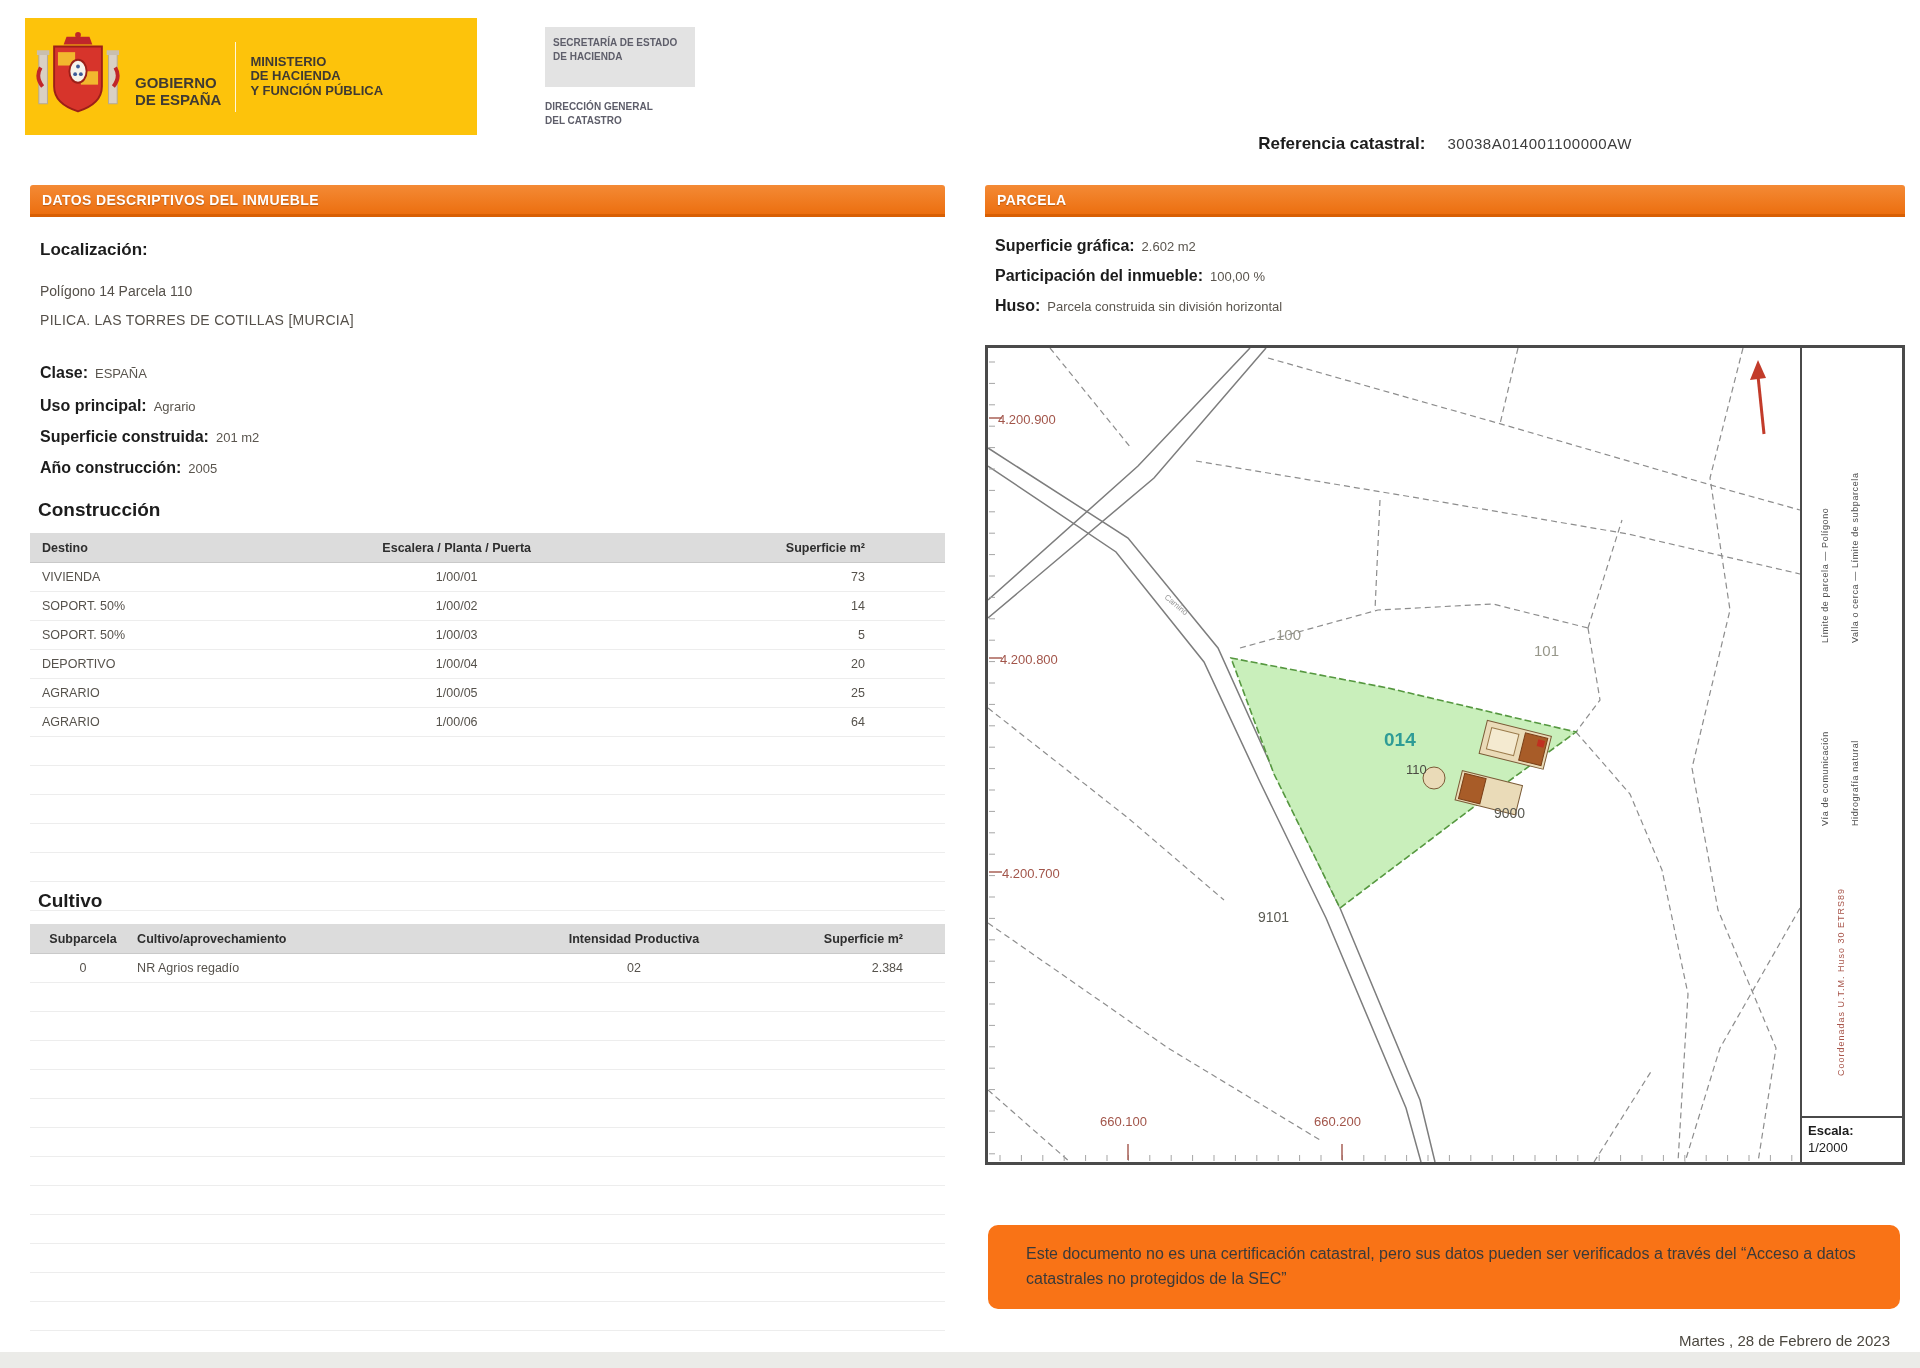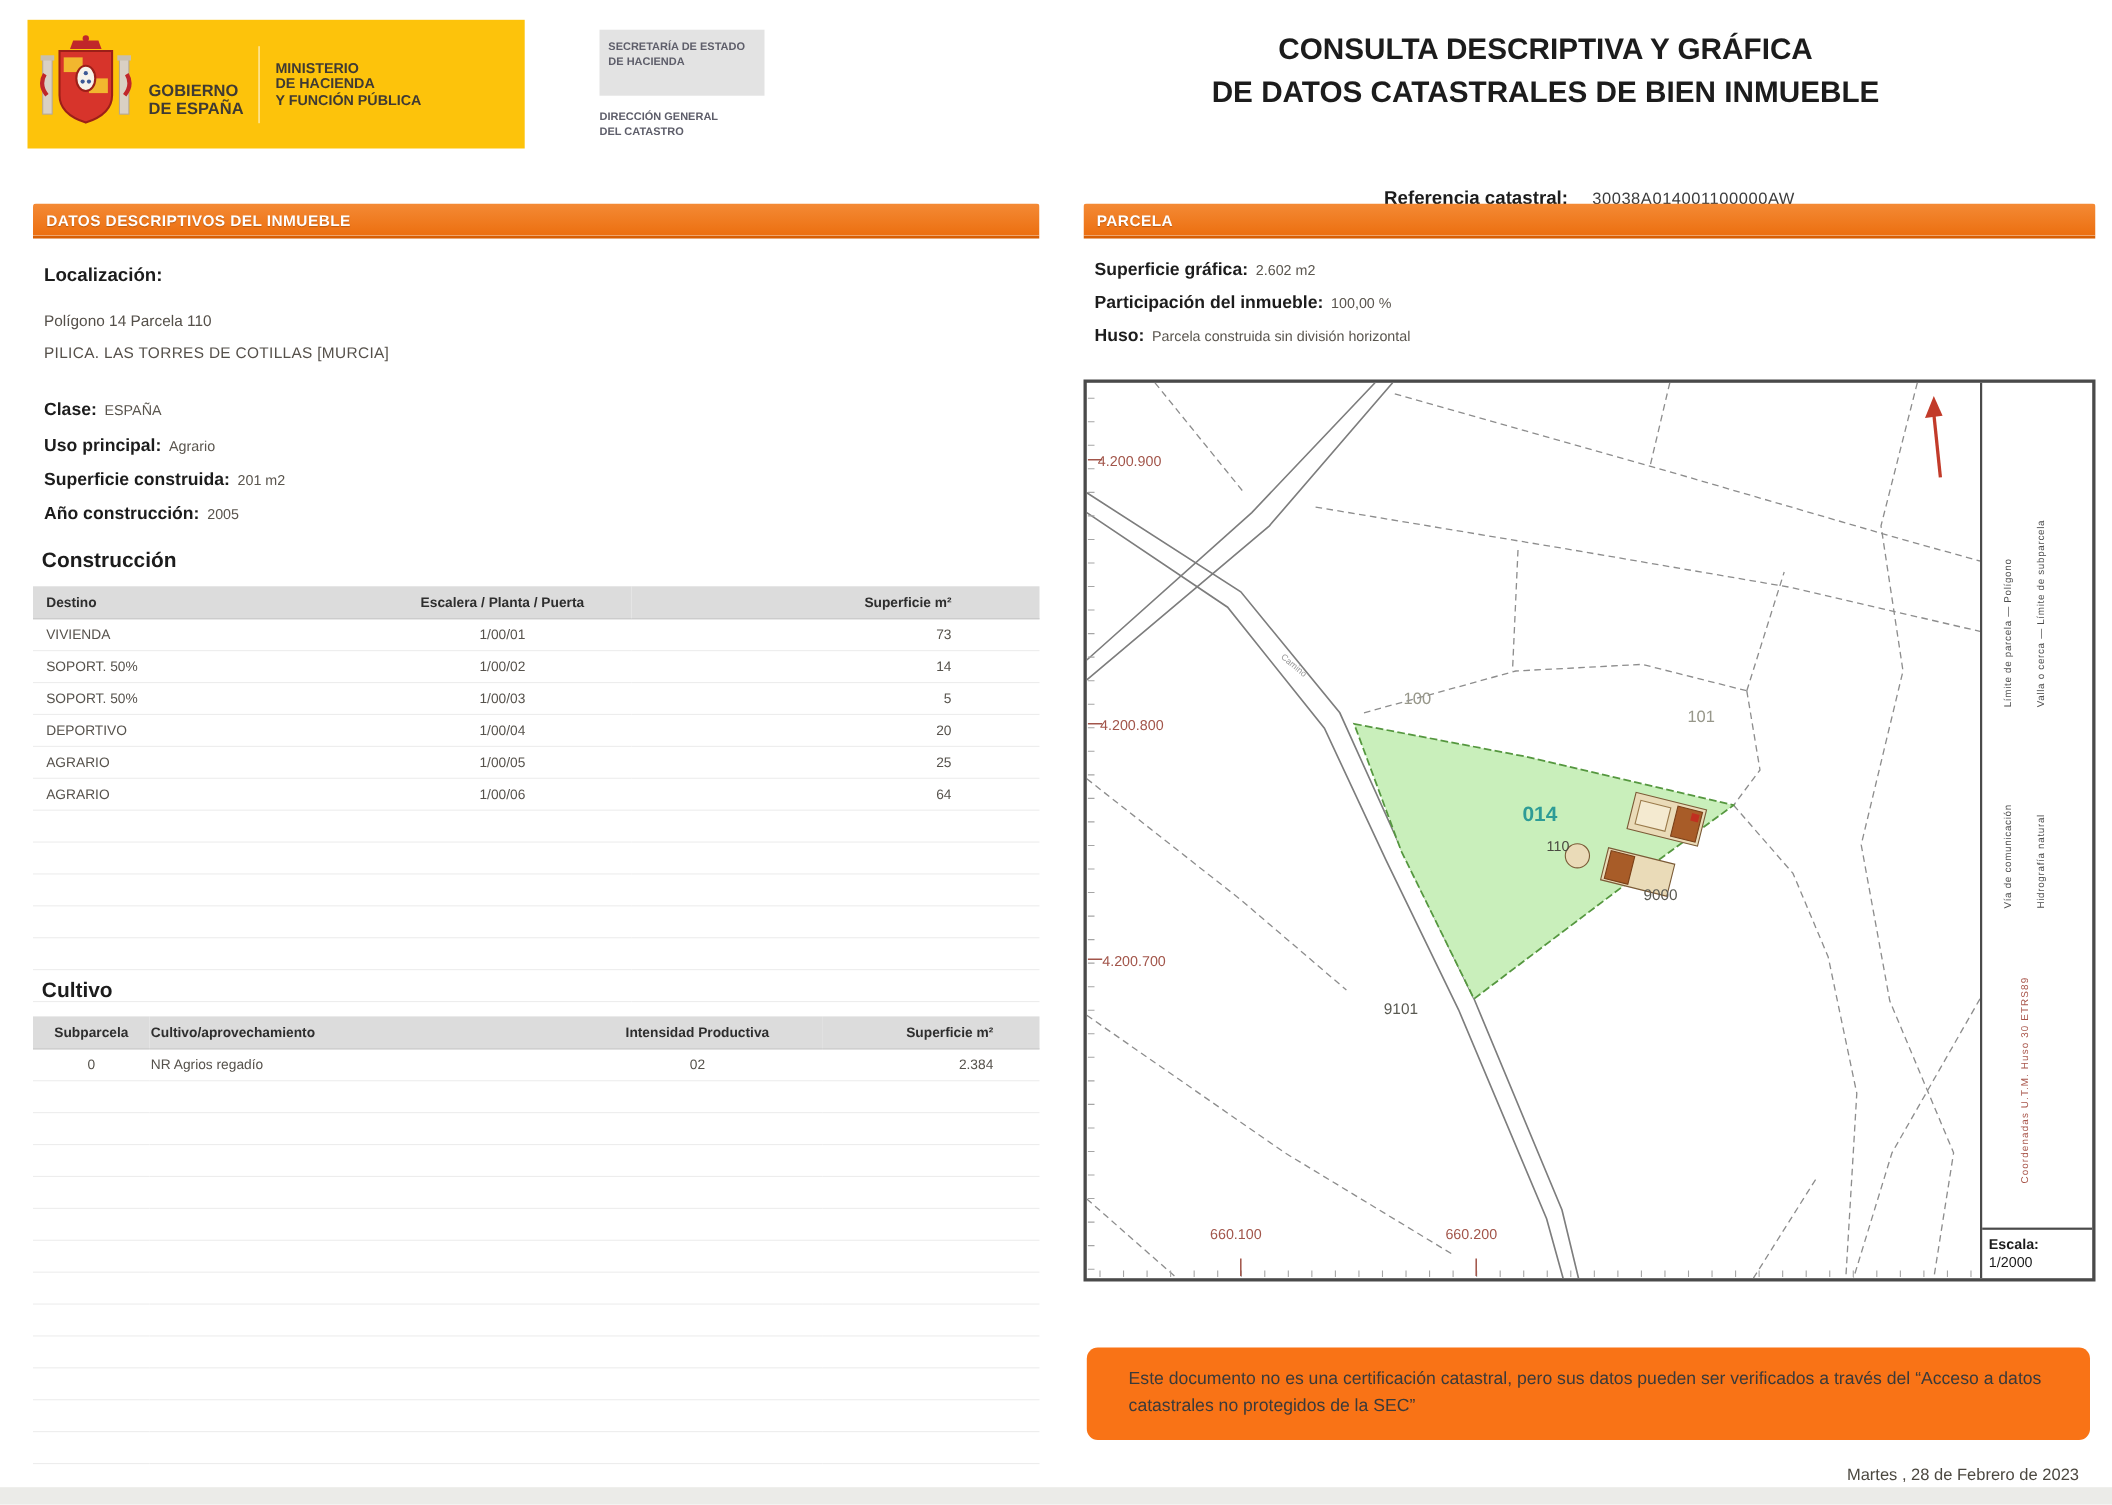--- a/index.html
+++ b/index.html
@@ -10,21 +10,21 @@
   
   .logo-block{left:25px;top:18px;width:452px;height:117px;background:#fdc30b;display:flex;align-items:center;gap:14px;padding:0 10px;box-sizing:border-box;}
   .arms{width:86px;height:100px;flex:0 0 auto;}
   .logo-txt{font-weight:bold;color:#3f3a33;white-space:pre-line;line-height:1.12;}
   .logo-gob{font-size:15px;margin-top:30px;}
   .logo-divider{width:1px;height:70px;background:rgba(255,255,255,.85);}
   .logo-min{font-size:13px;}
   .secretaria-box{left:545px;top:27px;width:150px;height:60px;background:#e3e3e3;box-sizing:border-box;padding:9px 8px;font-size:10px;font-weight:bold;color:#5e5e6a;line-height:1.35;white-space:pre-line;}
   .direccion-txt{left:545px;top:100px;width:160px;font-size:10px;font-weight:bold;color:#5e5e6a;line-height:1.35;white-space:pre-line;}
   .doc-title{left:905px;top:26px;width:1000px;text-align:center;font-weight:bold;color:#1c1c1c;font-size:27px;line-height:1.45;}
-  .ref-line{left:985px;top:134px;width:920px;display:flex;justify-content:center;gap:22px;align-items:baseline;margin-top:36px;}
+  .ref-line{left:985px;top:134px;width:920px;display:flex;justify-content:center;gap:22px;align-items:baseline;}
   .ref-label{font-size:17px;font-weight:bold;color:#1c1c1c;}
   .ref-value{font-size:15px;color:#3c3c3c;letter-spacing:.5px;}
 
   
   .sec-bar{height:32px;background:linear-gradient(#f48a35,#ec6f10);border-bottom:3px solid #d85f04;border-radius:3px 3px 0 0;color:#fff;font-weight:bold;font-size:14px;letter-spacing:.4px;display:flex;align-items:center;padding-left:12px;box-sizing:border-box;text-shadow:0 1px 1px rgba(120,50,0,.45);}
   .bar-left{left:30px;top:185px;width:915px;}
   .bar-right{left:985px;top:185px;width:920px;}
 
   
   .loc-label{left:40px;top:240px;font-size:17px;font-weight:bold;color:#1c1c1c;}
@@ -86,24 +86,20 @@
     <div class="logo-txt logo-min">MINISTERIO
 DE HACIENDA
 Y FUNCIÓN PÚBLICA</div>
   </div>
 
   <div class="abs secretaria-box">SECRETARÍA DE ESTADO
 DE HACIENDA</div>
   <div class="abs direccion-txt">DIRECCIÓN GENERAL
 DEL CATASTRO</div>
 
-  <div class="abs doc-title">
-    <div>CONSULTA DESCRIPTIVA Y GRÁFICA</div>
-    <div>DE DATOS CATASTRALES DE BIEN INMUEBLE</div>
-  </div>
   <div class="abs ref-line">
     <span class="ref-label">Referencia catastral:</span>
     <span class="ref-value">30038A014001100000AW</span>
   </div>
 
   <div class="abs sec-bar bar-left">DATOS DESCRIPTIVOS DEL INMUEBLE</div>
 
   <div class="abs loc-label">Localización:</div>
   <div class="abs loc-line1">Polígono 14 Parcela 110</div>
   <div class="abs loc-line2">PILICA. LAS TORRES DE COTILLAS [MURCIA]</div>

